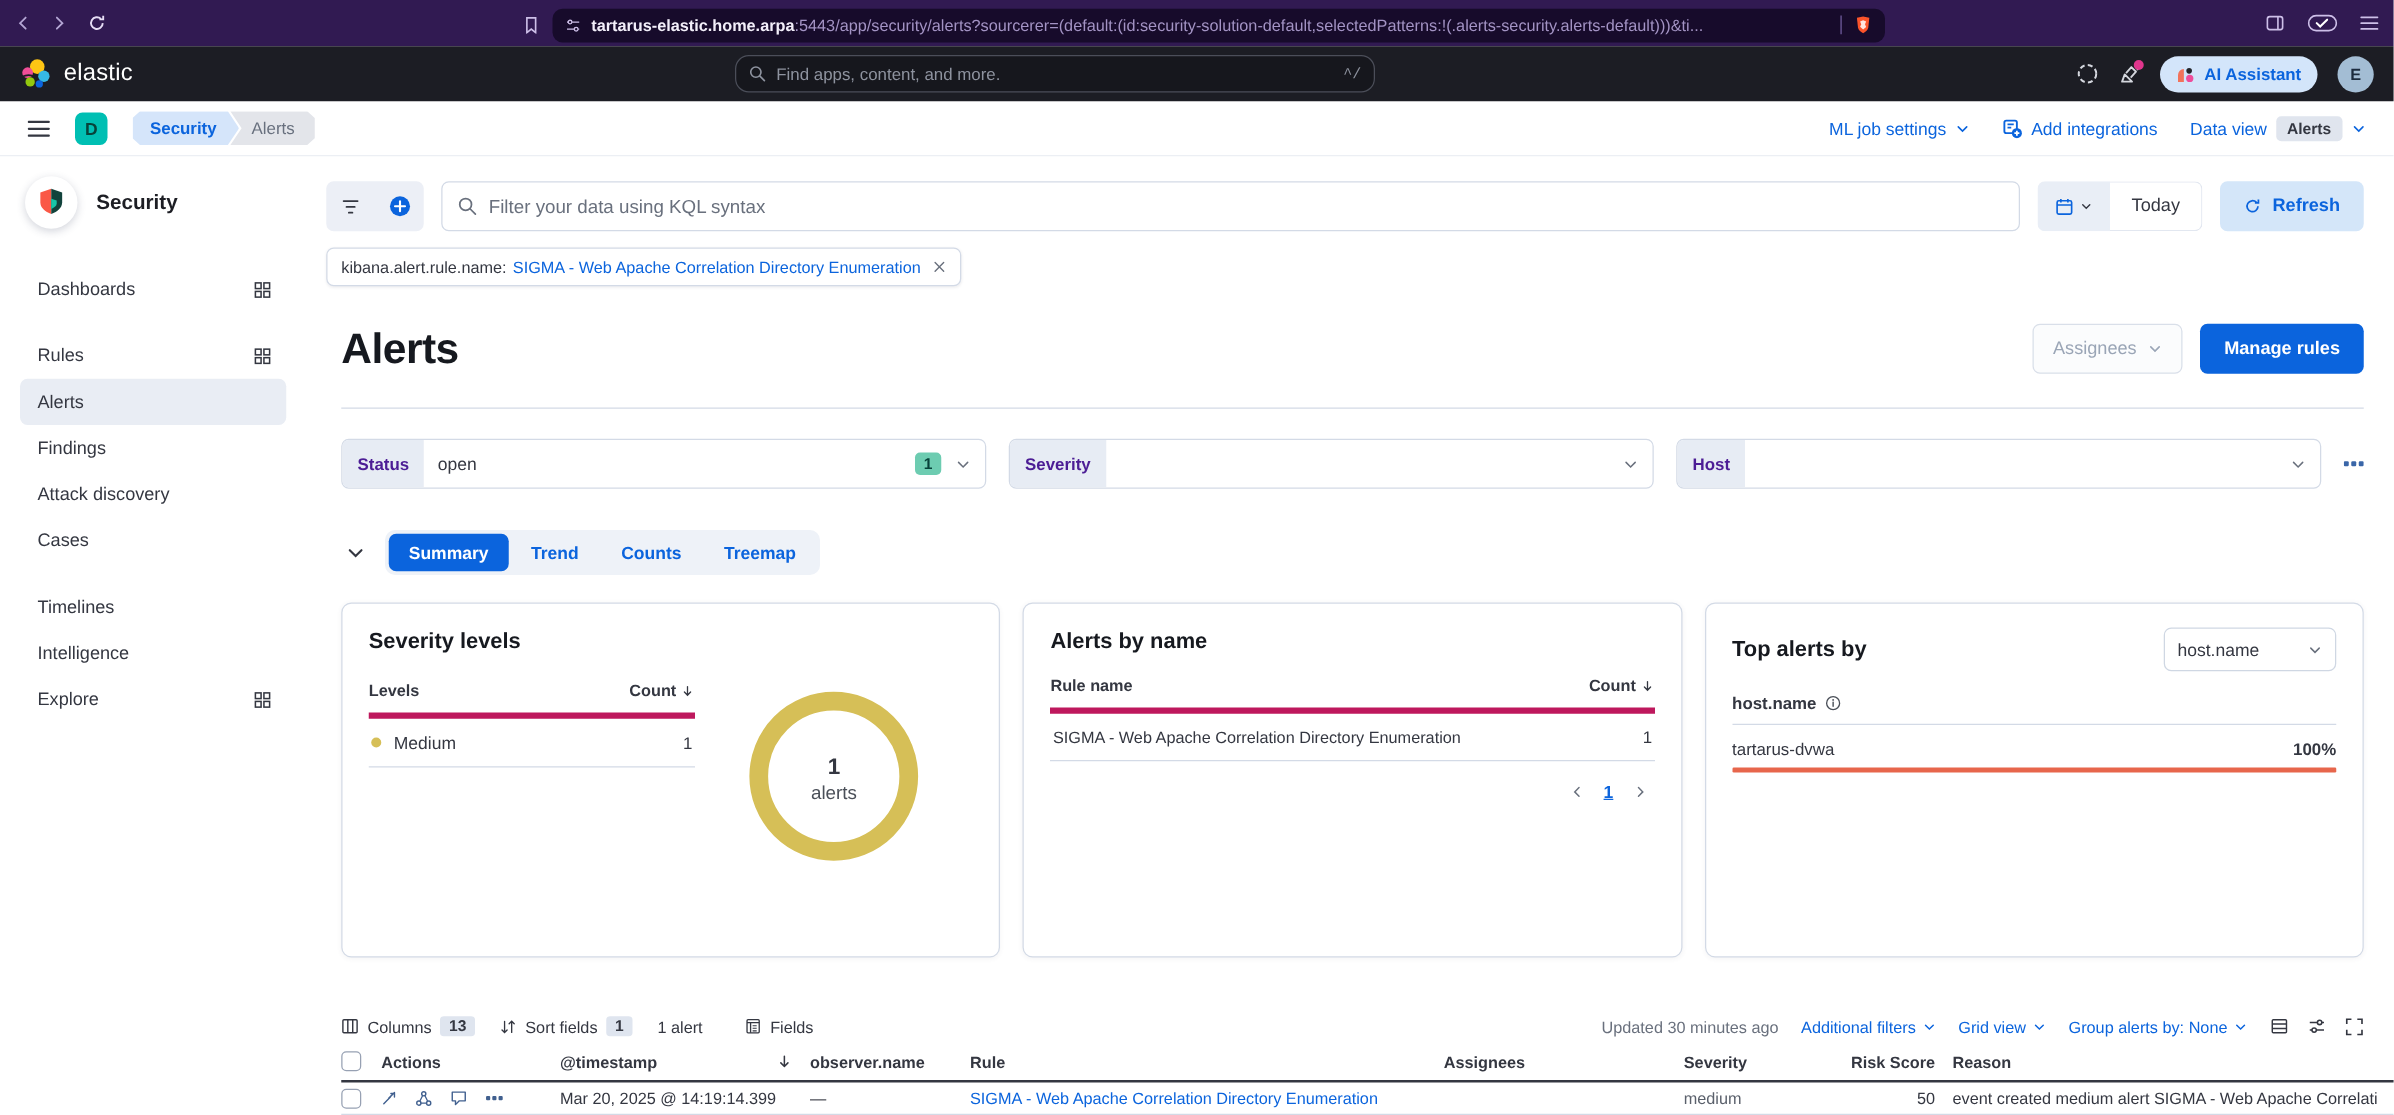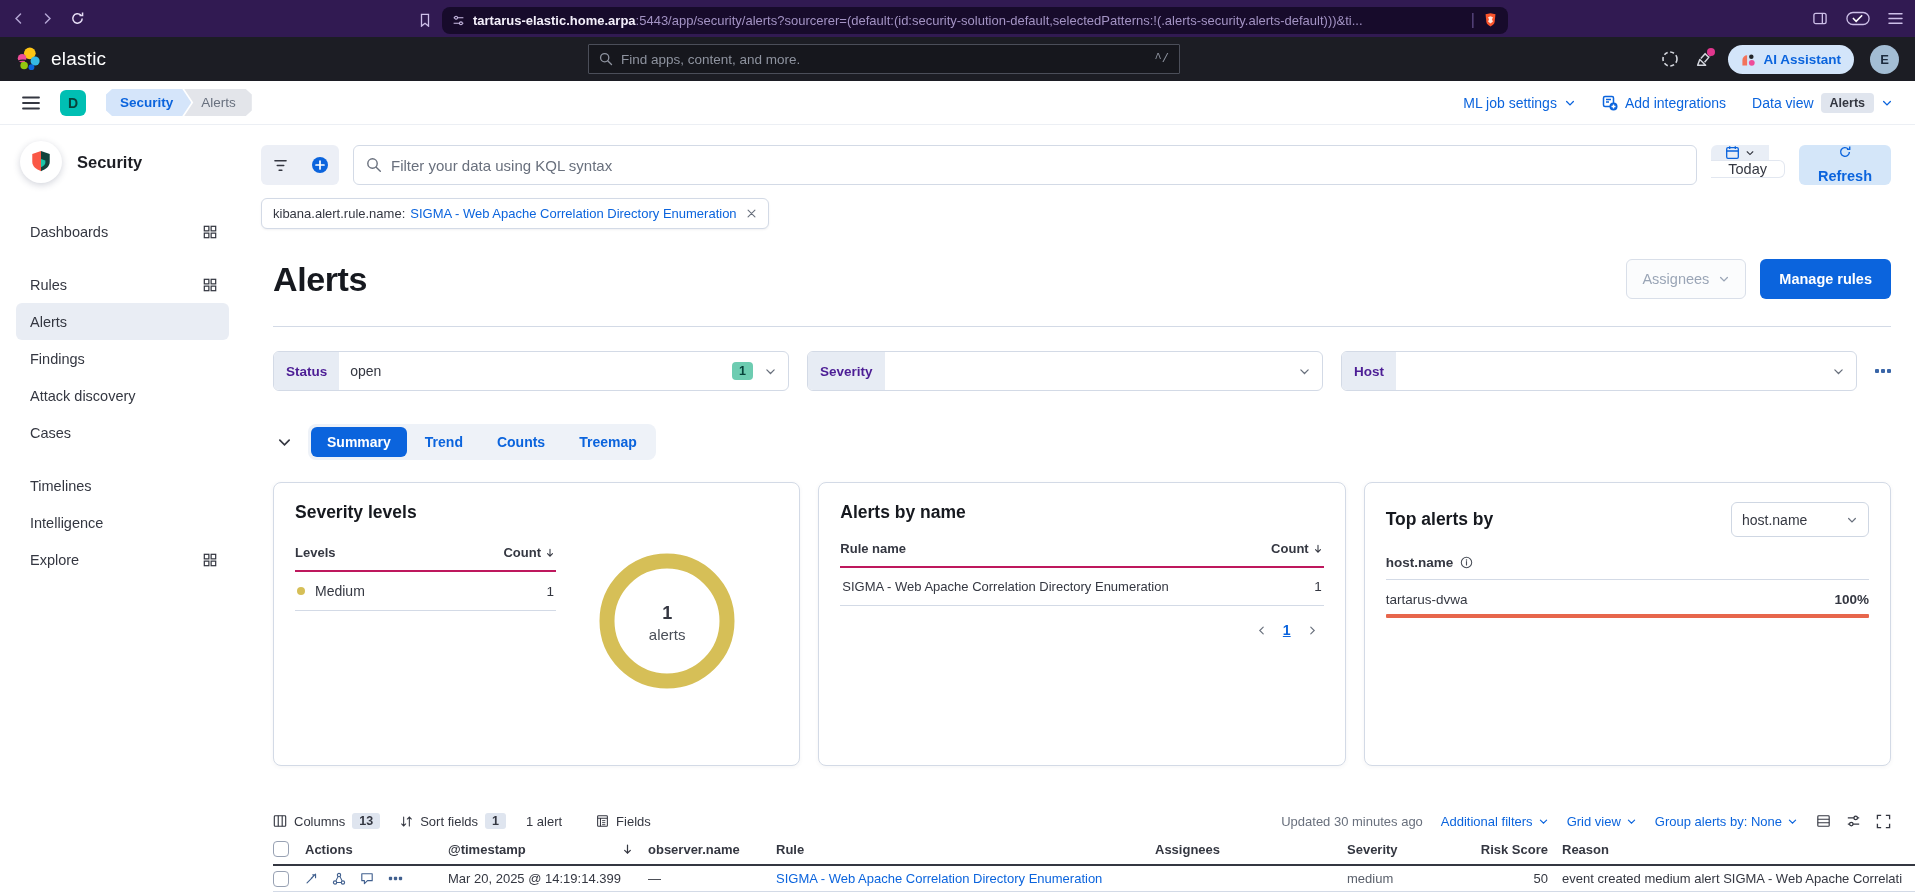--- a/index.html
+++ b/index.html
@@ -17,22 +17,22 @@
   .url-pill { flex:1; height:27px; background:#170b2b; border-radius:8px; display:flex; align-items:center; padding:0 10px; gap:8px; overflow:hidden; }
   .url-host { color:#f3effa; font-size:13px; font-weight:bold; white-space:nowrap; }
   .url-rest { color:#a393c4; font-size:13px; white-space:nowrap; overflow:hidden; flex:1; }
   .url-sep { color:#5d4a85; }
   .b-right { display:flex; gap:18px; align-items:center; margin-left:auto; color:#cdbfe8; }
 
   
   .app-header { height:44px; background:#1c1d24; display:flex; align-items:center; padding:0 16px; position:relative; }
   .logo { display:flex; align-items:center; gap:9px; }
   .logo-text { color:#fff; font-size:19px; letter-spacing:.2px; }
-  .global-search { position:absolute; left:588px; top:7px; width:592px; height:30px; background:#16171d;
-    border:1px solid#4b4e59; border-radius:1px; display:flex; align-items:center; padding:0 10px; gap:8px; color:#8e939f; }
+  .global-search { position:absolute; left:588px; top:7px; width:512px; height:30px; background:#16171d;
+    border:1px solid#4b4e59; border-radius:11px; display:flex; align-items:center; padding:0 10px; gap:8px; color:#8e939f; }
   .global-search input { flex:1; background:transparent; border:none; outline:none; color:#c6cad3; font-size:13.5px; font-family:inherit; }
   .global-search input::placeholder { color:#8e939f; }
   .kbd-hint { font-size:12px; color:#8e939f; font-family:"Liberation Mono", monospace; }
   .hdr-right { margin-left:auto; display:flex; align-items:center; gap:16px; }
   .news-ic { position:relative; color:#d4d7de; }
   .news-dot { position:absolute; top:-3px; right:-3px; width:8px; height:8px; border-radius:50%; background:#e0368d; }
   .ai-btn { height:29px; background:#d3e5fa; border:none; border-radius:15px; display:flex; align-items:center; gap:7px;
     padding:0 13px; color:#0b64dd; font-size:13.5px; font-weight:bold; cursor:pointer; font-family:inherit; }
   .avatar { width:29px; height:29px; border-radius:50%; background:#a3bdd4; color:#1c2b3d; font-weight:bold; font-size:13px;
     display:flex; align-items:center; justify-content:center; }
@@ -67,27 +67,27 @@
 
   .content { flex:1; padding:20px 24px 0 18px; min-width:0; }
 
   
   .qbar { display:flex; align-items:center; gap:14px; height:40px; }
   .qbtn-group { width:78px; height:40px; background:#eceff6; border-radius:6px; display:flex; align-items:center; }
   .qbtn { flex:1; height:100%; display:flex; align-items:center; justify-content:center; background:none; border:none; cursor:pointer; color:#343741; }
   .kql { flex:1; height:40px; border:1px solid #d3dae6; border-radius:6px; display:flex; align-items:center; padding:0 12px; gap:9px; color:#69707d; }
   .kql input { flex:1; border:none; outline:none; font-size:15px; color:#343741; font-family:inherit; background:transparent; }
   .kql input::placeholder { color:#69707d; }
-  .date-group { display:flex; height:40px; border-radius:6px; overflow:hidden;flex-direction:column; }
+  .date-group { display:flex; height:40px; border-radius:6px; overflow:hidden; }
   .date-cal { width:58px; background:#e9eef6; display:flex; align-items:center; justify-content:center; gap:5px; border:none; cursor:pointer; color:#0b64dd; }
   .date-cal .chev { color:#343741; }
   .date-today { background:#fff; border:1px solid #e2e7f0; border-left:none; display:flex; align-items:center; padding:0 17px;
     font-size:14.5px; color:#343741; cursor:pointer; border-radius:0 6px 6px 0; }
   .refresh-btn { height:40px; background:#d4e6f9; border:none; border-radius:6px; display:flex; align-items:center; gap:9px;
-    padding:0 19px; color:#0b64dd; font-size:14.5px; font-weight:bold; cursor:pointer; font-family:inherit;flex-direction:column; }
+    padding:0 19px; color:#0b64dd; font-size:14.5px; font-weight:bold; cursor:pointer; font-family:inherit; }
 
   .chip-row { margin-top:13px; }
   .chip { display:inline-flex; align-items:center; height:31px; border:1px solid #d3dae6; border-radius:6px;
     padding:0 11px; gap:5px; font-size:13px; background:#fff; box-shadow:0 1px 2px rgba(60,70,90,.08); cursor:pointer; }
   .chip .f { color:#343741; } .chip .v { color:#0b64dd; }
   .chip .x { color:#69707d; margin-left:4px; }
 
   
   .page { padding-left:12px; }
   .title-row { margin-top:30px; display:flex; align-items:center; }
@@ -116,21 +116,21 @@
     border-radius:6px; cursor:pointer; font-family:inherit; }
   .tab.active { background:#0b64dd; color:#fff; }
 
   
   .panels { margin-top:22px; display:flex; gap:18px; }
   .panel { flex:1; height:284px; border:1px solid #d3dae6; border-radius:8px; background:#fff; padding:19px 21px;
     box-shadow:0 1px 4px rgba(60,70,90,.06); min-width:0; }
   .panel h2 { font-size:17.5px; font-weight:bold; color:#16191f; }
   .p-body { display:flex; margin-top:22px; }
   .mini-table { width:54%; }
-  .mt-head { display:flex; font-size:13px; font-weight:bold; color:#343741; padding-bottom:10px; border-bottom:2px solid #be185d; align-items:center; }
+  .mt-head { display:flex; font-size:13px; font-weight:bold; color:#343741; padding-bottom:10px; border-bottom:5px solid #be185d; align-items:center; }
   .mt-count { margin-left:auto; display:flex; align-items:center; gap:3px; }
   .mt-row { display:flex; align-items:center; padding:11px 2px; border-bottom:1px solid #d3dae6; font-size:14px; }
   .dot { width:8px; height:8px; border-radius:50%; background:#d6bf57; margin-right:10px; }
   .mt-row .cnt { margin-left:auto; font-size:13.5px; }
   .donut-wrap { flex:1; display:flex; align-items:flex-start; justify-content:center; position:relative; }
   .donut-center { position:absolute; top:58px; width:152px; text-align:center; }
   .donut-v { font-size:18px; font-weight:bold; color:#343741; }
   .donut-u { font-size:15px; color:#4a4f58; margin-top:2px; }
   .pag { display:flex; justify-content:flex-end; align-items:center; gap:16px; margin-top:16px; padding-right:6px; color:#69707d; }
   .pag .num { color:#0b64dd; font-weight:bold; font-size:14px; text-decoration:underline; cursor:pointer; }

